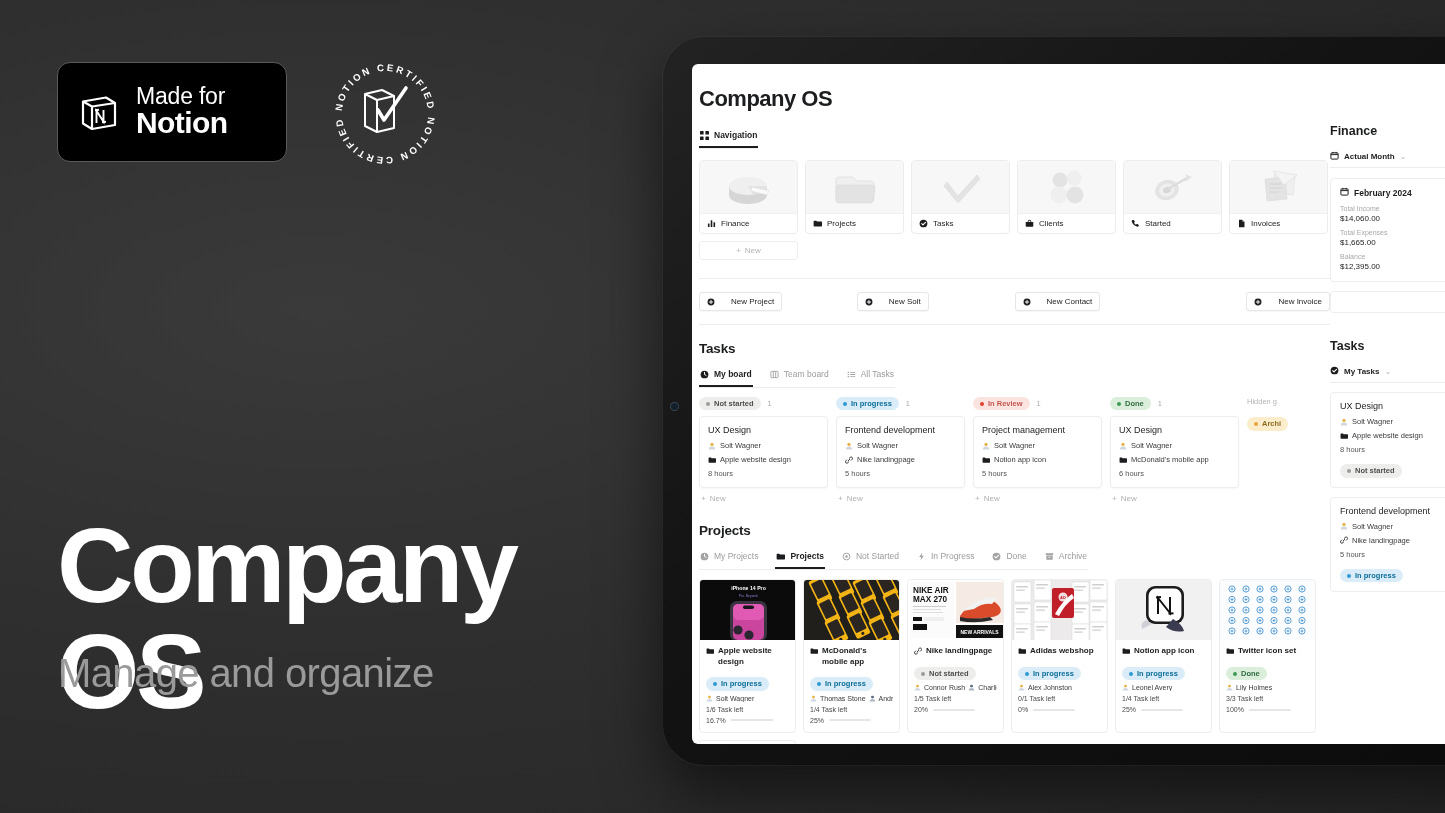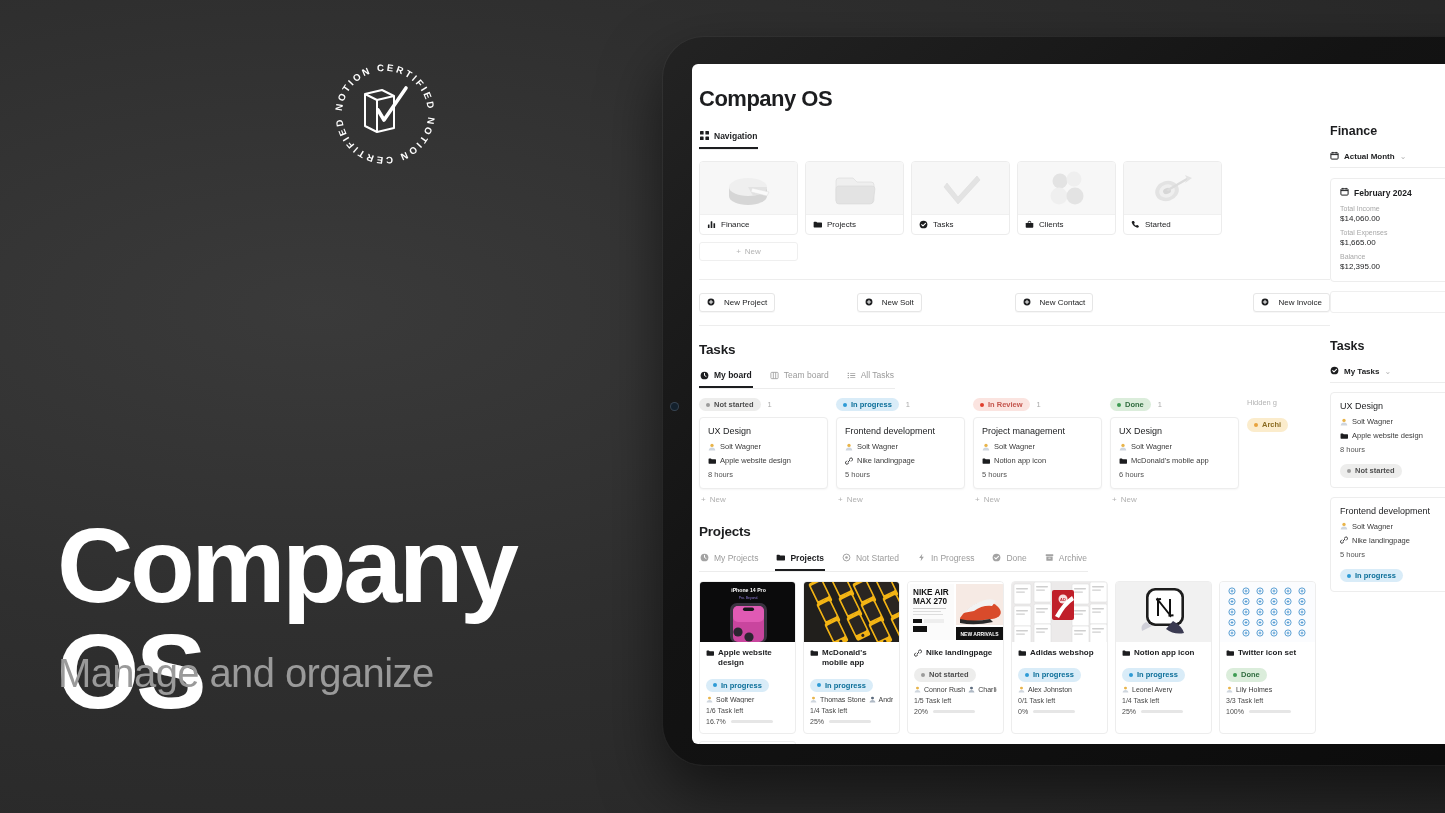--- a/index.html
+++ b/index.html
@@ -73,21 +73,21 @@
   .railcol { position: absolute; left: 638px; top: 0; width: 237px; padding-top: 60px; }
 
   h1.page-title {
     font-size: 22px; font-weight: 700; color: #1c1d1f;
     letter-spacing: -0.5px; margin-bottom: 14px;
   }
 
   
   .tabs { display: flex; align-items: center; gap: 16px; border-bottom: 1px solid #ececec; }
   .tab {
-    display: flex; align-items: center; gap: 5px;
+    display: flex; align-items: flex-end; gap: 5px;
     font-size: 8.5px; color: #9b9b9b; padding: 4px 1px 6px;
     border-bottom: 2px solid transparent; white-space: nowrap;
   }
   .tab.active { color: #1c1d1f; font-weight: 600; border-bottom-color: #1c1d1f; }
   .tab .ic { width: 9px; height: 9px; display:flex; align-items:center; justify-content:center; }
   .tab .ic svg { display: block; }
 
   
   .navrow { display: flex; gap: 7px; margin-top: 11px; }
   .navcard {
@@ -111,21 +111,21 @@
     display: flex; align-items: center; justify-content: center;
     gap: 4px; font-size: 8px; color: #b4b4b4;
   }
 
   hr.sep { border: none; border-top: 1px solid #ededed; margin: 18px 0 0; }
 
   .actionrow { display: flex; margin: 13px 0 0; }
   .actionrow .slot { width: 25%; display: flex; }
   .actionrow .slot.right { justify-content: flex-end; }
   .actbtn {
-    display: inline-flex; align-items: center; gap: 9px;
+    display: inline-flex; align-items: center; gap: 16px;
     border: 1px solid #e6e6e6; border-radius: 3px; background: #fff;
     padding: 4px 7px; font-size: 8px; color: #1c1d1f; font-weight: 500;
     box-shadow: 0 1px 1px rgba(0,0,0,.035); white-space: nowrap;
   }
 
   h2.sec {
     font-size: 13.5px; font-weight: 700; color: #1c1d1f;
     letter-spacing: -0.2px; margin: 16px 0 9px;
   }
 
@@ -185,20 +185,40 @@
   .tcard { border: 1px solid #ededed; border-radius: 4px; padding: 8px 9px 9px; margin-top: 9px; }
   .tcard .t { font-size: 9px; font-weight: 500; color: #1c1d1f; margin-bottom: 6px; }
 </style>
 </head>
 <body>
 
 <div class="stage">
 
   <div class="promo">
 
+    <div class="badge-notion">
+      <span class="nlogo">
+        <svg width="46" height="46" viewBox="0 0 46 46">
+          <g fill="none" stroke="#fff" stroke-width="2.2" stroke-linejoin="round">
+            <path d="M7 12.5 L30 8.5 L39 14 L39 36 L16 40 L7 34.5 Z"></path>
+            <path d="M7 12.5 L16 17.5 L39 14"></path>
+            <path d="M16 17.5 L16 40"></path>
+          </g>
+          <g fill="none" stroke="#fff" stroke-width="1.9">
+            <path d="M20.5 34 L20.5 22 L27.5 32.5 L27.5 21"></path>
+            <path d="M19 21.3 L23 20.8"></path>
+            <path d="M26 33.2 L30 32.8"></path>
+          </g>
+        </svg>
+      </span>
+      <span class="badge-txt">
+        <span class="l1">Made for</span><br>
+        <span class="l2">Notion</span>
+      </span>
+    </div>
 
     <div class="badge-cert">
       <svg width="126" height="104" viewBox="0 0 126 104">
         <defs>
           <path id="cArc" d="M 20,54 A 43,43 0 1 1 106,54"></path>
           <path id="cArc2" d="M 106,54 A 43,43 0 1 1 20,54"></path>
         </defs>
         <text font-family="Liberation Sans, sans-serif" font-size="9.6" font-weight="700" letter-spacing="2.4" fill="#fff">
           <textPath href="#cArc" startOffset="50%" text-anchor="middle">NOTION CERTIFIED</textPath>
         </text>
@@ -327,20 +347,43 @@
                     <path d="M38 9 L45 12 L38 17 L40 13 Z" fill="#e3e3e3"></path>
                   </svg>
                 </div>
      <div class="cap">
        <span class="ic">
                     <svg width="9" height="9" viewBox="0 0 10 10" fill="#1c1d1f">
                       <path d="M2 1.2c.5-.4 1.1-.2 1.4.3l.7 1.2c.2.4.1.8-.2 1l-.5.4c.4 1 1.2 1.8 2.2 2.2l.4-.5c.3-.3.7-.4 1.1-.2l1.2.7c.5.3.6.9.3 1.4-.5.7-1.4 1-2.2.7C3.9 7.6 1.6 5.4.9 3.1.6 2.4.9 1.6 2 1.2z"></path>
                     </svg>
                   </span>
        <span>Started</span>
+     </div>
+              </div>
+              <div class="navcard">
+                <div class="thumb">
+                  <svg width="52" height="44" viewBox="0 0 52 44">
+                    <path d="M22 8 L42 11 L40 30 L20 27 Z" fill="#efefef" stroke="#dcdcdc" stroke-width=".6"></path>
+                    <path d="M12 14 L32 12 L34 34 L14 36 Z" fill="#e3e3e3" stroke="#dadada" stroke-width=".6"></path>
+                    <g stroke="#d0d0d0" stroke-width="1" stroke-linecap="round">
+                      <path d="M17 19 h11"></path>
+                      <path d="M17 23 h11"></path>
+                      <path d="M17 27 h8"></path>
+                    </g>
+                    <path d="M20 6 L44 10 L31 20 Z" fill="#f4f4f4" stroke="#dcdcdc" stroke-width=".6"></path>
+                  </svg>
+                </div>
+     <div class="cap">
+       <span class="ic">
+                    <svg width="9" height="9" viewBox="0 0 10 10" fill="#1c1d1f">
+                      <path d="M2.2.8h3.6L8.3 3v6.2H2.2z"></path>
+                      <path d="M5.8.8V3h2.5" fill="#fff" opacity=".55"></path>
+                    </svg>
+                  </span>
+       <span>Invoices</span>
      </div>
               </div>
             </div>
 
           <div class="newbox">
             <span>+</span>
             <span>New</span>
           </div>
 
           <hr class="sep">

